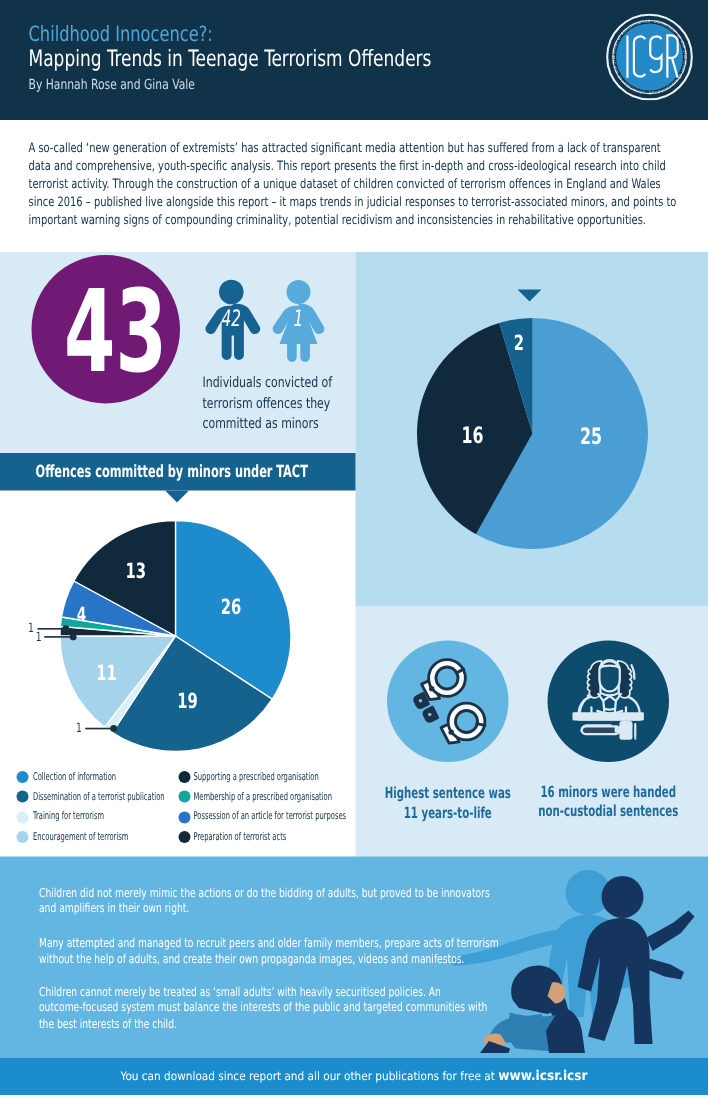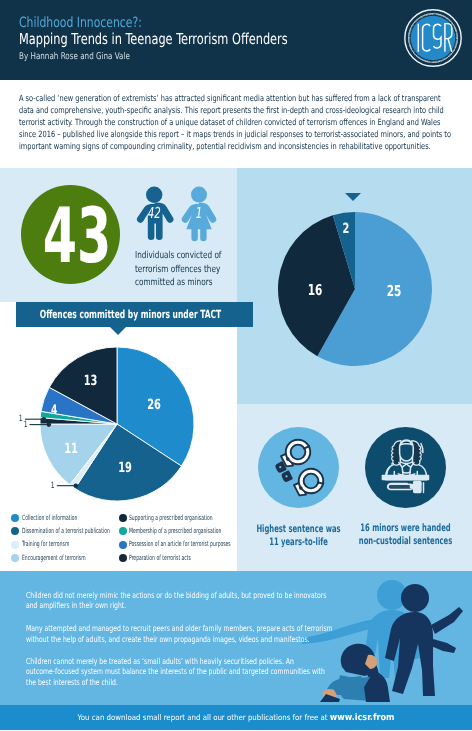--- a/index.html
+++ b/index.html
@@ -28,32 +28,32 @@
   .panel-left-top{position:absolute;left:0;top:168px;width:237px;height:134px;background:#d8eaf6;}
   .panel-right{position:absolute;left:237px;top:168px;width:235px;height:236px;background:#b6dcef;}
   .rhead{position:absolute;left:237px;top:168px;width:235px;height:25px;background:#16628f;}
   .rhead-txt{position:absolute;left:0;top:0;width:307px;height:25px;line-height:25px;
              text-align:center;color:#fff;font-size:11.2px;font-weight:bold;white-space:nowrap;
              transform:scaleX(.766);transform-origin:left center;}
   .rhead-tri{position:absolute;left:345px;top:193px;width:0;height:0;
              border-left:8px solid transparent;border-right:8px solid transparent;
              border-top:8px solid #16628f;}
 
-  .lhead{position:absolute;left:16px;top:302px;width:237px;height:25px;background:#16628f;}
+  .lhead{position:absolute;left:0;top:302px;width:237px;height:25px;background:#16628f;}
   .lhead-txt{position:absolute;left:-4px;top:0;width:316px;height:25px;line-height:25px;
              text-align:center;color:#fff;font-size:11.2px;font-weight:bold;white-space:nowrap;
              transform:scaleX(.75);transform-origin:left center;}
   .lhead-tri{position:absolute;left:110px;top:327px;width:0;height:0;
              border-left:8px solid transparent;border-right:8px solid transparent;
              border-top:8px solid #16628f;}
   .panel-right-low{position:absolute;left:237px;top:404px;width:235px;height:167px;background:#d8eaf6;}
 
   
-  .big43{position:absolute;left:21px;top:185px;width:99px;height:99px;border-radius:50%;
-         background:#4d7c0f;}
+  .big43{position:absolute;left:21px;top:170px;width:99px;height:99px;border-radius:50%;
+         background:#701a75;}
   .big43 span{position:absolute;left:7px;top:-1px;width:136px;height:99px;line-height:103px;
               text-align:center;color:#fff;font-size:76px;font-weight:bold;
               transform:scaleX(.72);transform-origin:left center;}
   .ppl-cap{position:absolute;left:135px;top:249px;width:120px;font-size:9.6px;color:#12334a;
            line-height:13.6px;transform:scaleX(.845);transform-origin:left top;}
 
   
   .lg1{position:absolute;left:236px;top:378px;width:236px;height:15px;}
   .lg1 .it{position:absolute;font-size:8.4px;color:#12334a;white-space:nowrap;top:1px;
            transform:scaleX(.84);transform-origin:left top;}
@@ -331,16 +331,16 @@
         <path d="M 38 131 l 6 -8 l 14 5 l -1 3 z" fill="#16355e"></path>
         <path d="M 86 84 c 5 -1 9 2 9 7 c 0 4 -3 7 -7 7 l -5 -5 z" fill="#d3a078"></path>
       </g>
     </svg>
     <div class="bpara" style="top:18.5px">Children did not merely mimic the actions or do the bidding of adults, but proved to be innovators and amplifiers in their own right.</div>
     <div class="bpara" style="top:51.8px">Many attempted and managed to recruit peers and older family members, prepare acts of terrorism without the help of adults, and create their own propaganda images, videos and manifestos.</div>
     <div class="bpara" style="top:84.7px">Children cannot merely be treated as ‘small adults’ with heavily securitised policies. An outcome‑focused system must balance the interests of the public and targeted communities with the best interests of the child.</div>
   </div>
 
   <div class="footer">
-    <span><span>You can download small report and all our other publications for free at</span> <a class="fbold" style="color:#fff;text-decoration:none">www.icsr.from</a></span>
+    <span><span>You can download since report and all our other publications for free at</span> <a class="fbold" style="color:#fff;text-decoration:none">www.icsr.icsr</a></span>
   </div>
 
 </div>
 
 </body></html>

